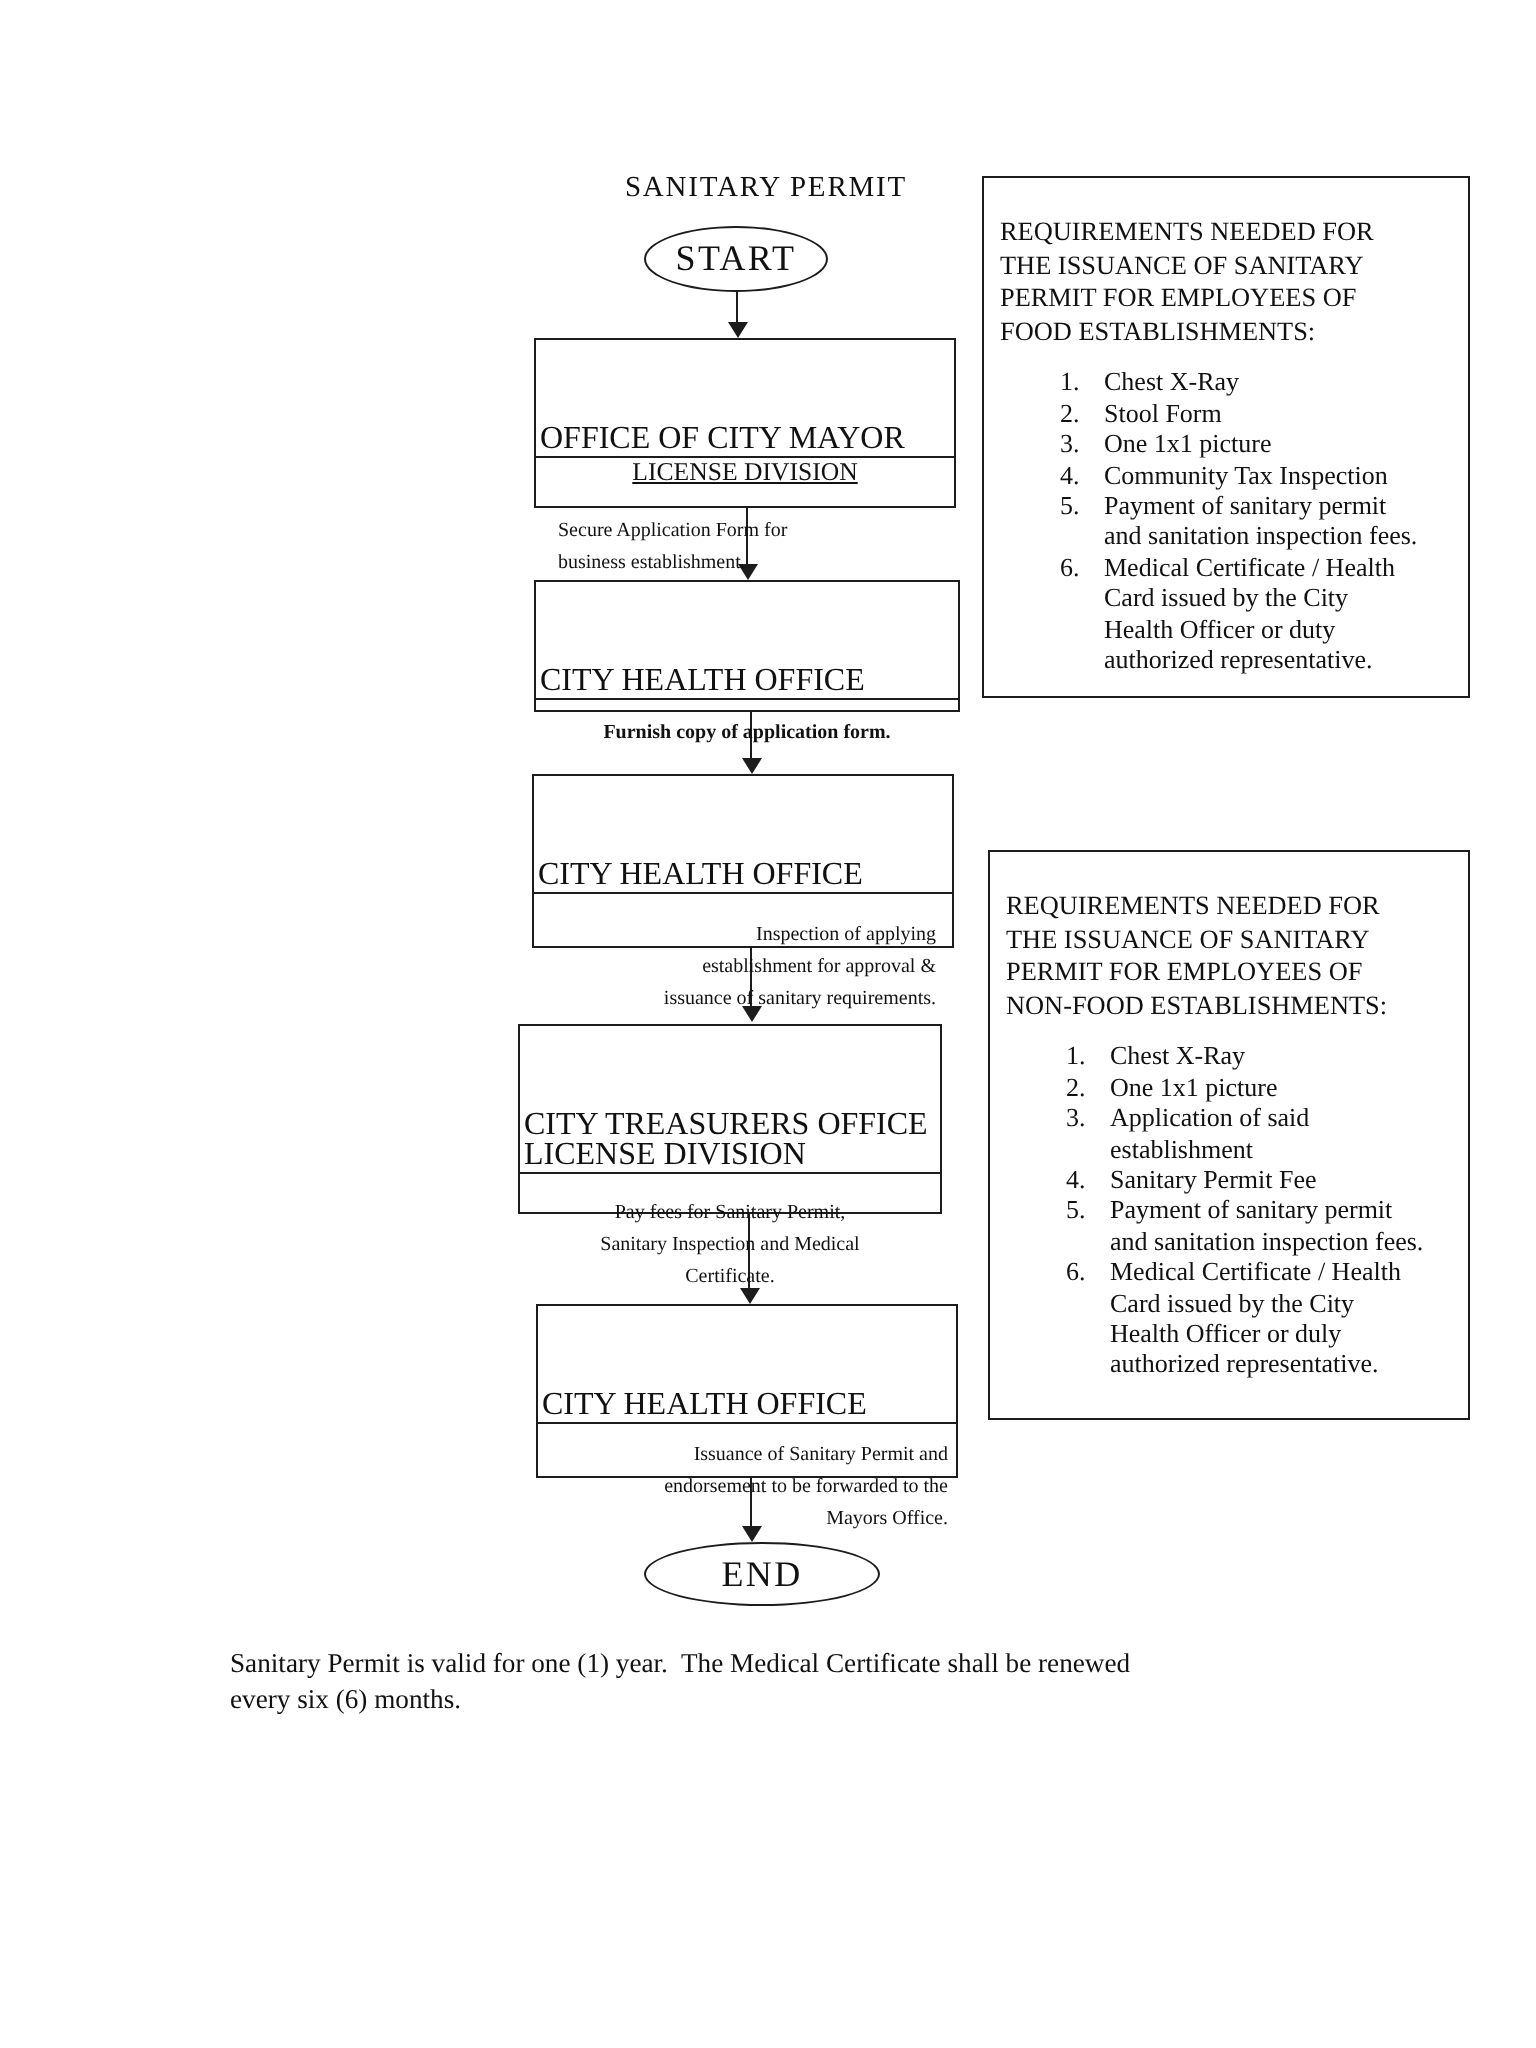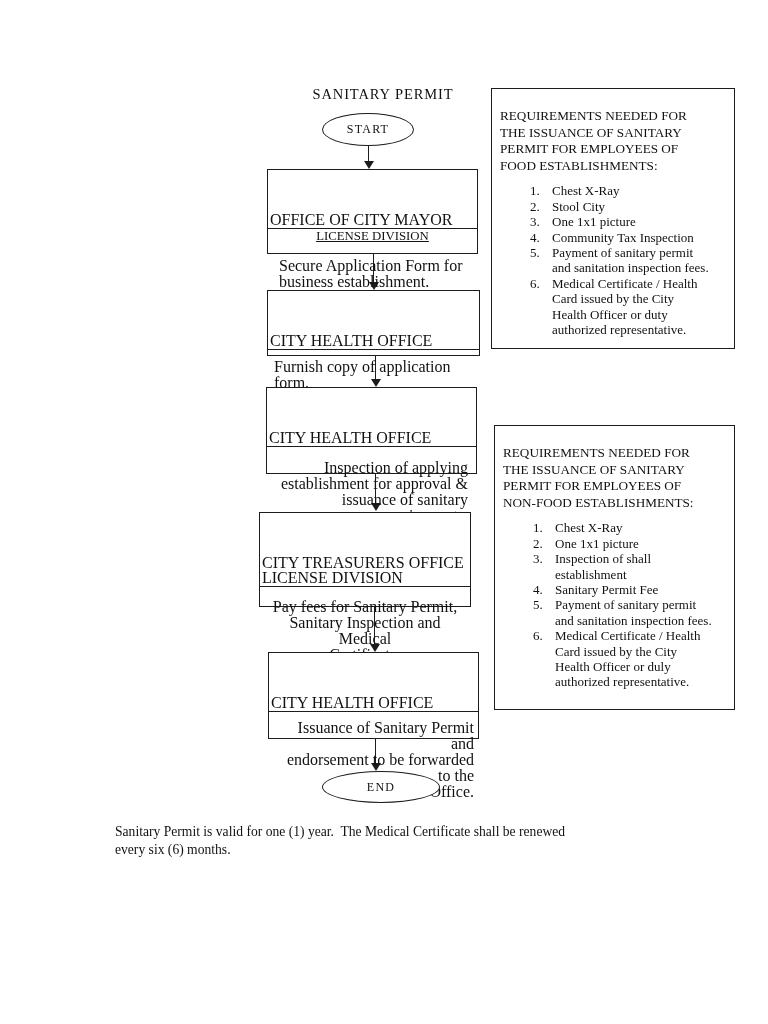--- a/index.html
+++ b/index.html
@@ -28,21 +28,21 @@
 
   
   .oval {
     position: absolute;
     border: 1.6px solid #1c1c1c;
     border-radius: 50%;
     background: #ffffff;
     display: flex;
     align-items: center;
     justify-content: center;
-    font-size: 12px;
+    font-size: 18px;
     letter-spacing: 1.2px;
   }
   .oval-start { left: 322px; top: 113px; width: 92px; height: 33px; }
   .oval-end   { left: 322px; top: 771px; width: 118px; height: 32px; }
 
   
   .arrow { position: absolute; width: 11px; }
   .arrow::before {
     content: "";
     position: absolute;
@@ -81,28 +81,28 @@
     margin-top: 40px;
   }
   .pbox-subheader {
     text-align: center;
     font-size: 12.8px;
     line-height: 15px;
     padding-top: 0px;
   }
   .pbox-subheader .u { text-decoration: underline; }
   .pbox-body {
-    font-size: 16px;
+    font-size: 10px;
     line-height: 15.5px;
     white-space: pre-line;
   }
   .pbox-1 { left: 267px; top: 169px; width: 211px; height: 85px; }
   .pbox-1 .pbox-body { text-align: left; padding: 14px 10px 0 11px; }
   .pbox-2 { left: 267px; top: 290px; width: 213px; height: 66px; }
-  .pbox-2 .pbox-body { padding: 9px 6px 0 6px; }
+  .pbox-2 .pbox-body { text-align: center; padding: 9px 6px 0 6px; font-weight: bold; }
   .pbox-3 { left: 266px; top: 387px; width: 211px; height: 87px; }
   .pbox-3 .pbox-body { text-align: right; padding: 13px 8px 0 11px; line-height: 16px; }
   .pbox-4 { left: 259px; top: 512px; width: 212px; height: 95px; }
   .pbox-4 .pbox-body { text-align: center; padding: 12px 6px 0 6px; line-height: 16px; }
   .pbox-5 { left: 268px; top: 652px; width: 211px; height: 87px; }
   .pbox-5 .pbox-body { text-align: right; padding: 8px 4px 0 4px; line-height: 16px; }
 
   
   .rbox {
     position: absolute;
@@ -205,21 +205,21 @@
 THE ISSUANCE OF SANITARY
 PERMIT FOR EMPLOYEES OF
 FOOD ESTABLISHMENTS:</div>
     <ol class="rbox-list">
       <li class="rbox-item">
         <span class="num">1.</span>
         <span class="txt">Chest X-Ray</span>
       </li>
       <li class="rbox-item">
         <span class="num">2.</span>
-        <span class="txt">Stool City</span>
+        <span class="txt">Stool Form</span>
       </li>
       <li class="rbox-item">
         <span class="num">3.</span>
         <span class="txt">One 1x1 picture</span>
       </li>
       <li class="rbox-item">
         <span class="num">4.</span>
         <span class="txt">Community Tax Inspection</span>
       </li>
       <li class="rbox-item">
@@ -246,21 +246,21 @@
       <li class="rbox-item">
         <span class="num">1.</span>
         <span class="txt">Chest X-Ray</span>
       </li>
       <li class="rbox-item">
         <span class="num">2.</span>
         <span class="txt">One 1x1 picture</span>
       </li>
       <li class="rbox-item">
         <span class="num">3.</span>
-        <span class="txt">Inspection of shall
+        <span class="txt">Application of said
 establishment</span>
       </li>
       <li class="rbox-item">
         <span class="num">4.</span>
         <span class="txt">Sanitary Permit Fee</span>
       </li>
       <li class="rbox-item">
         <span class="num">5.</span>
         <span class="txt">Payment of sanitary permit
 and sanitation inspection fees.</span>

